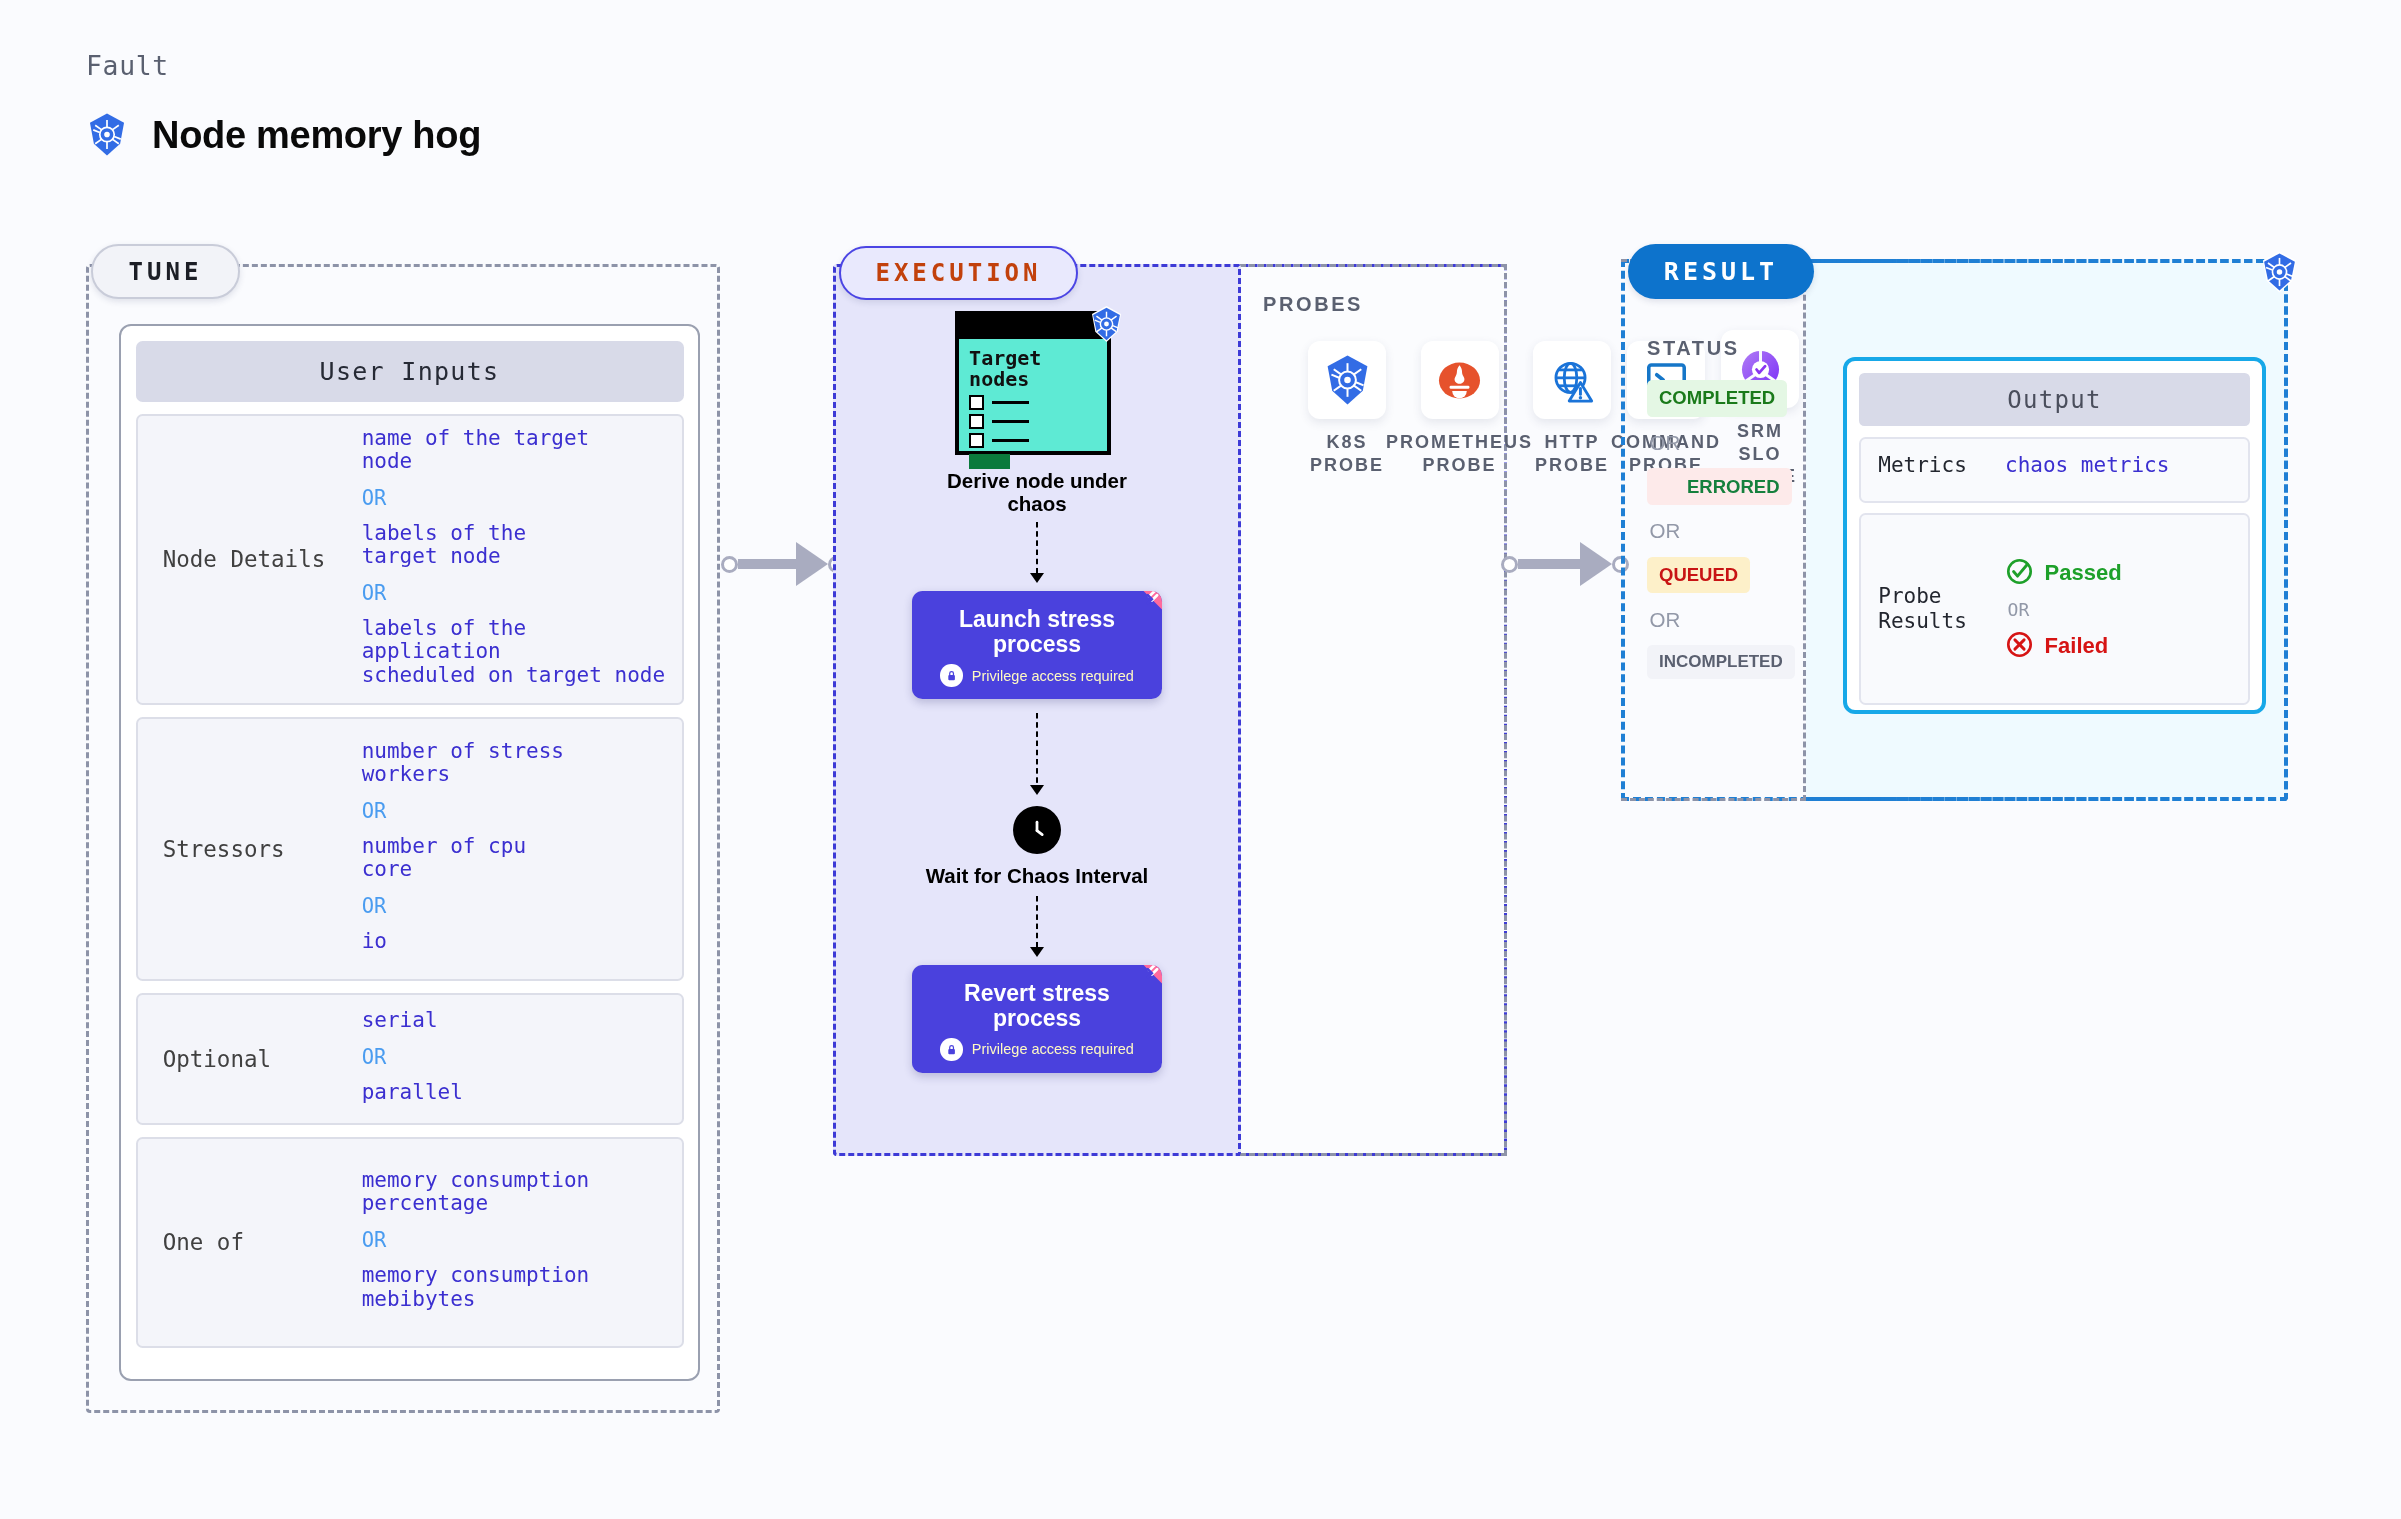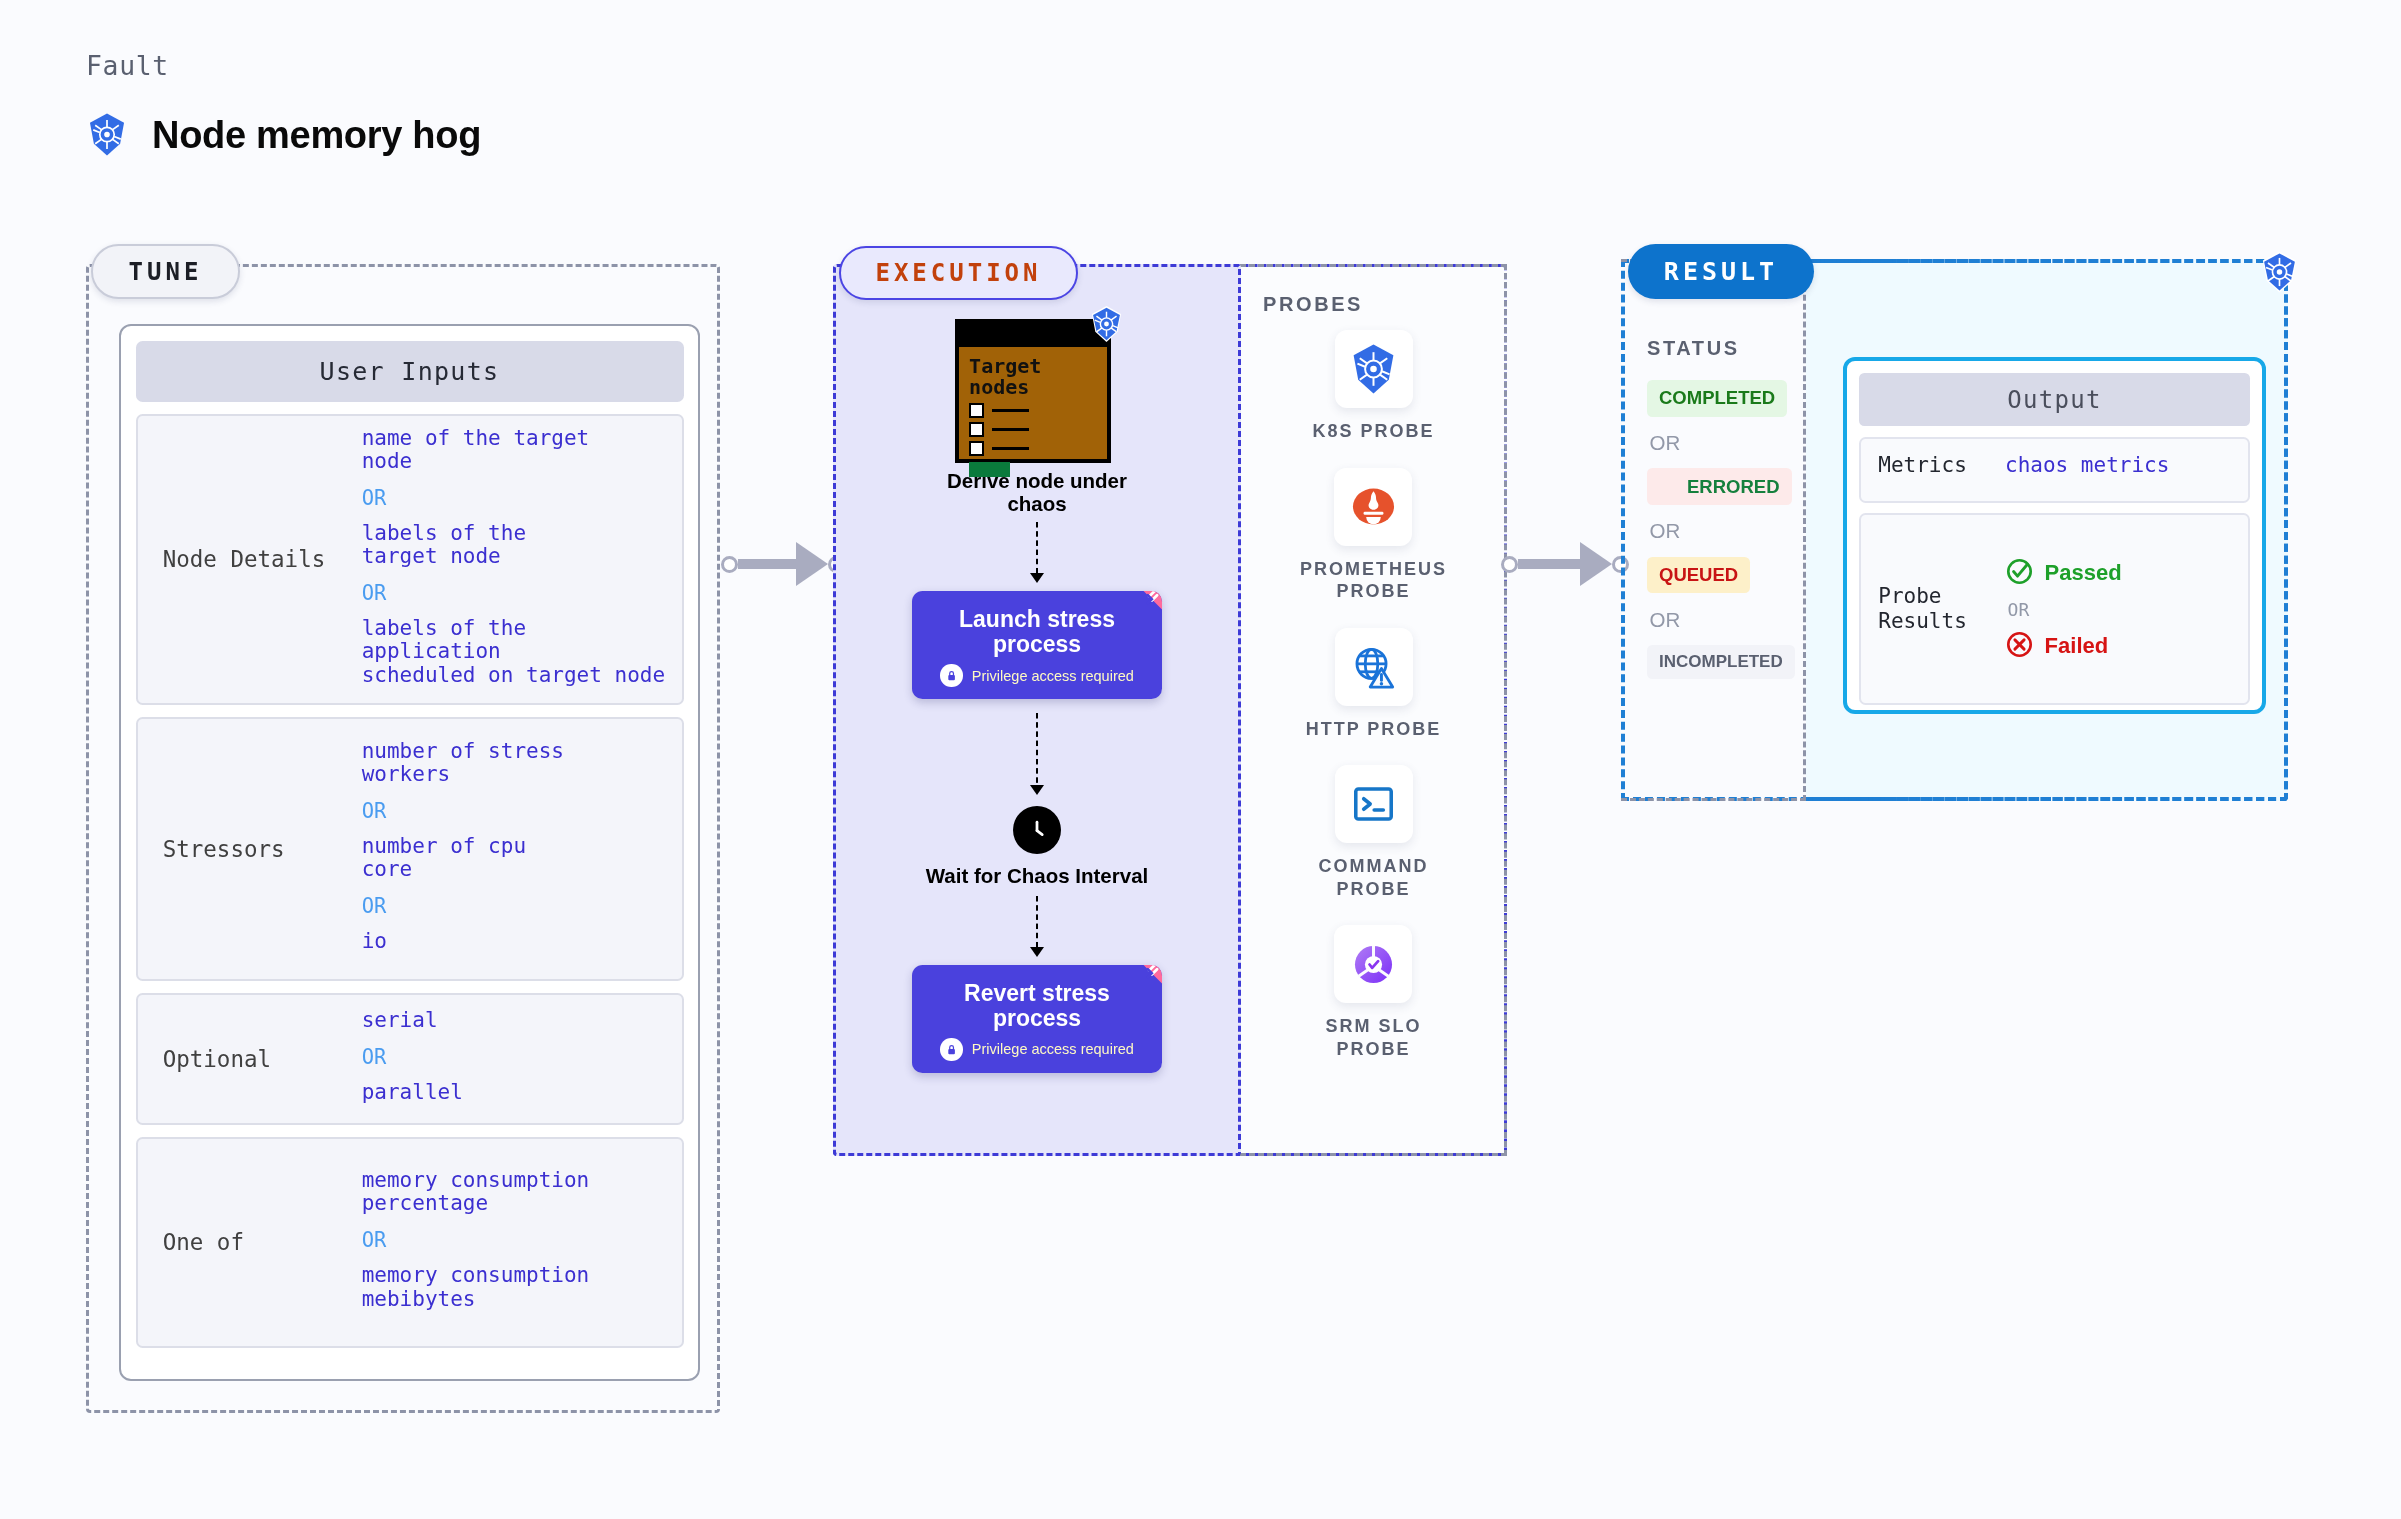--- a/index.html
+++ b/index.html
@@ -139,23 +139,23 @@
   .r-oneof   { height: 211px; }
 
   
   .exec-flow {
     position: absolute; left: 833px; top: 310px;
     width: 408px;
     display: flex; flex-direction: column; align-items: center;
   }
   .node-card-wrap { position: relative; width: 165px; height: 149px; }
   .node-card {
-    position: absolute; left: 0; top: 9px;
+    position: absolute; left: 0; top: 1px;
     width: 156px; height: 144px;
-    background: #a16207; border: 4.6px solid #000000;
+    background: #5eead4; border: 4.6px solid #000000;
   }
   .node-card-bar { height: 24px; background: #000000; }
   .node-card-body { padding: 9.2px 10.6px; }
   .node-card-title {
     font-family: "DejaVu Sans Mono", monospace;
     font-size: 20px; font-weight: bold; color: #111; line-height: 1.06;
   }
   .chk-row { display: flex; align-items: center; gap: 8px; margin-top: 4.6px; }
   .chk {
     width: 14.5px; height: 14.5px; border: 2.6px solid #000; background: #fff;
@@ -215,23 +215,23 @@
     display: flex; align-items: center; justify-content: center;
   }
 
   
   .probes-title {
     position: absolute; left: 1263px; top: 293px;
     font-family: "Liberation Sans", sans-serif;
     font-size: 20px; font-weight: bold; color: #5a6070; letter-spacing: 2.6px;
   }
   .probe-list {
-    position: absolute; left: 1240px; top: 330px;
+    position: absolute; left: 1308px; top: 330px;
     width: 267px;
-    display: flex; flex-direction: column; align-items: center;
+    display: flex; flex-direction: row; align-items: center;
   }
   .probe-item {
     display: flex; flex-direction: column; align-items: center;
     margin-bottom: 25px;
   }
   .probe-tile {
     width: 78px; height: 78px;
     background: #ffffff; border-radius: 12px;
     display: flex; align-items: center; justify-content: center;
     box-shadow: 0 3.3px 9.2px rgba(50,60,100,0.10);

